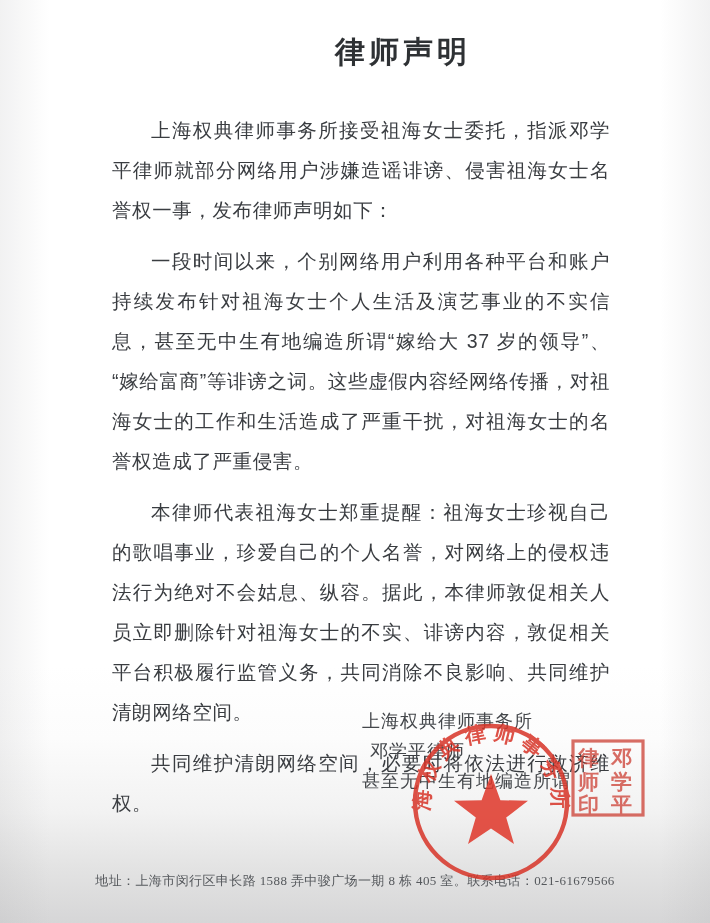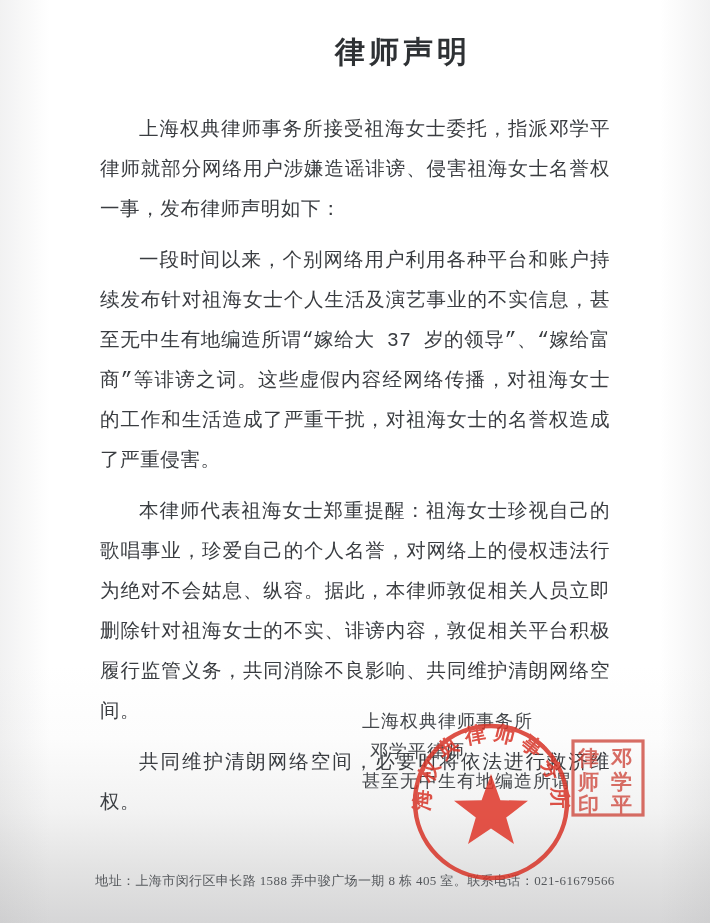--- a/index.html
+++ b/index.html
@@ -64,23 +64,23 @@
     width: 510px;
   }
 
   .para {
     font-size: 19.5px;
     line-height: 40px;
     color: #3a3d41;
     text-align: justify;
     text-justify: inter-character;
     text-indent: 2em;
-    margin: 0 0 11px 0;
+    margin: 0 0 11px 12px;
     letter-spacing: 0.6px;
-    font-family: Liberation Mono, monospace;
+    font-family: Liberation Sans, sans-serif;
   }
 
   .signature-block {
     position: absolute;
     right: 88px;
     top: 706px;
     width: 260px;
     text-align: left;
     z-index: 1;
   }

